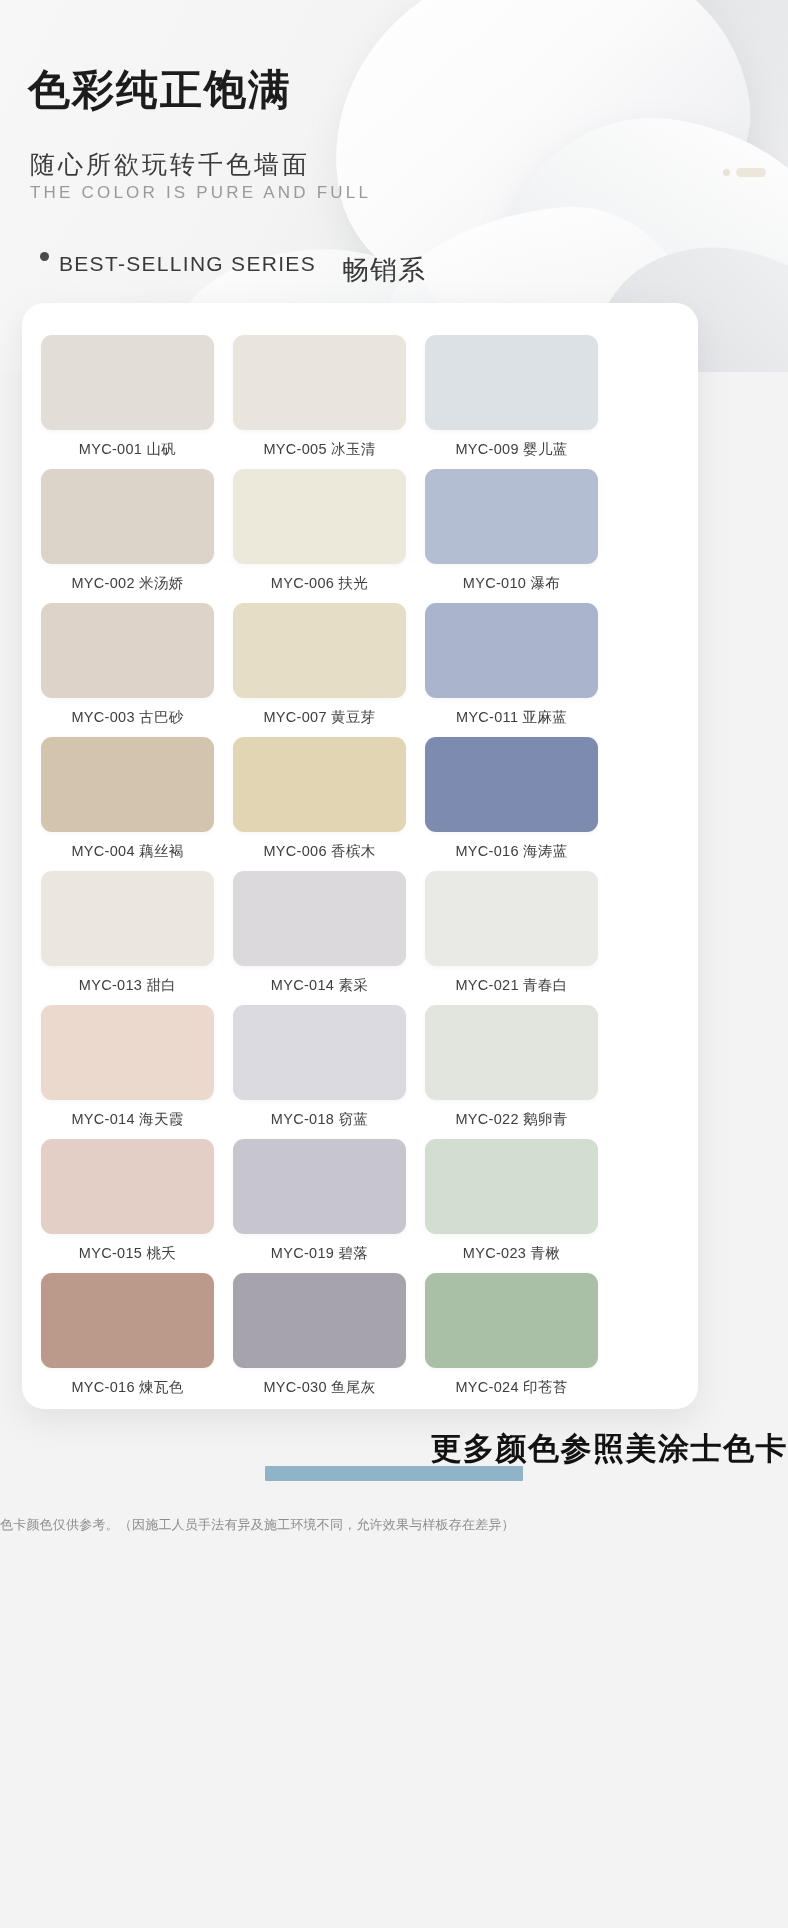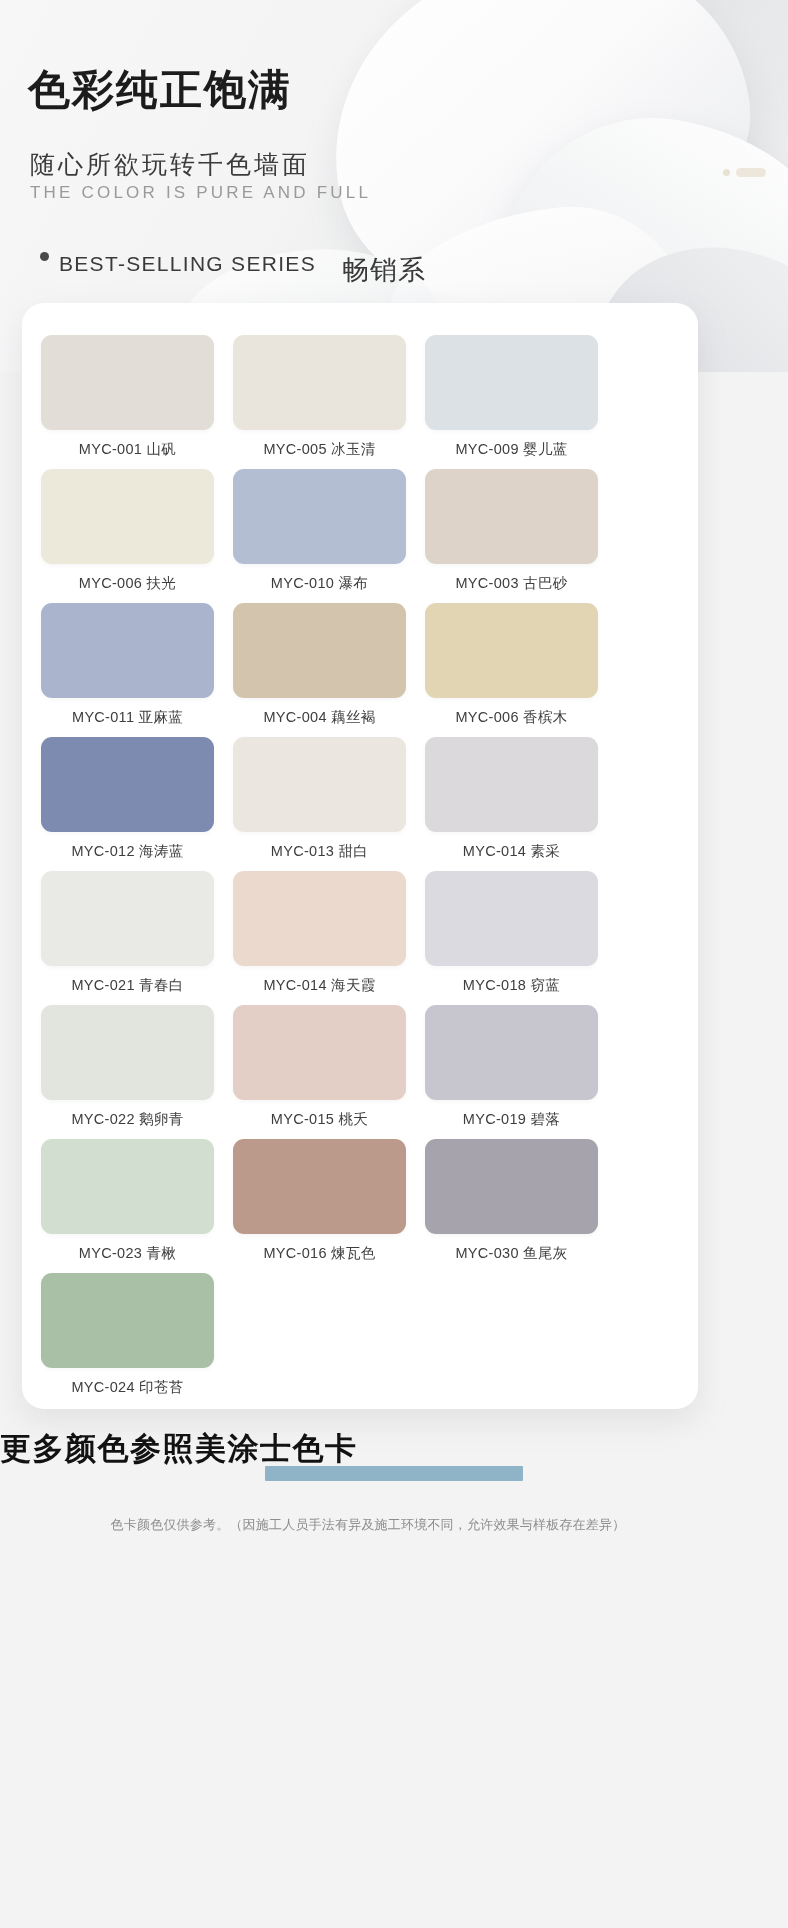--- a/index.html
+++ b/index.html
@@ -85,32 +85,32 @@
     width:173px;height:95px;border-radius:11px;
     box-shadow:0 2px 5px rgba(0,0,0,.035);
   }
   .cell-label{
     width:173px;height:39px;line-height:39px;text-align:center;
     font-size:14.5px;color:#3e3e3e;letter-spacing:.3px;white-space:nowrap;
   }
 
   
   .foot{position:absolute;left:0;top:1420px;width:788px;}
-  .foot-title-wrap{position:relative;width:788px;text-align:left;height:66px;}
+  .foot-title-wrap{position:relative;width:788px;text-align:right;height:66px;}
   .foot-hl{
     position:absolute;left:50%;top:46px;transform:translateX(-50%);
     width:258px;height:15px;background:#8fb4c8;border-radius:1px;
   }
   .foot-title{
     position:relative;z-index:2;
     font-size:31px;font-weight:bold;color:#121212;letter-spacing:1.5px;
     line-height:58px;white-space:nowrap;
   }
   .foot-note{
-    width:736px;text-align:center;margin-top:30px;
+    width:736px;margin-top:30px;
     font-size:13px;color:#8d8d8d;letter-spacing:.2px;white-space:nowrap;
   }
 </style>
 </head>
 <body>
 
 <div class="page">
 
   <div class="hero">
     <div class="silk s1"></div>
@@ -143,46 +143,54 @@
         </div>
         <div class="cell">
           <div class="swatch" style="background: rgb(234, 229, 220);"></div>
           <div class="cell-label">MYC-005 冰玉清</div>
         </div>
         <div class="cell">
           <div class="swatch" style="background: rgb(220, 225, 230);"></div>
           <div class="cell-label">MYC-009 婴儿蓝</div>
         </div>
         <div class="cell">
+          <div class="swatch" style="background: rgb(221, 212, 201);"></div>
+          <div class="cell-label">MYC-002 米汤娇</div>
+        </div>
+        <div class="cell">
           <div class="swatch" style="background: rgb(236, 232, 218);"></div>
           <div class="cell-label">MYC-006 扶光</div>
         </div>
         <div class="cell">
           <div class="swatch" style="background: rgb(180, 190, 211);"></div>
           <div class="cell-label">MYC-010 瀑布</div>
         </div>
         <div class="cell">
           <div class="swatch" style="background: rgb(222, 211, 201);"></div>
           <div class="cell-label">MYC-003 古巴砂</div>
         </div>
         <div class="cell">
+          <div class="swatch" style="background: rgb(230, 221, 198);"></div>
+          <div class="cell-label">MYC-007 黄豆芽</div>
+        </div>
+        <div class="cell">
           <div class="swatch" style="background: rgb(170, 181, 205);"></div>
           <div class="cell-label">MYC-011 亚麻蓝</div>
         </div>
         <div class="cell">
           <div class="swatch" style="background: rgb(211, 196, 174);"></div>
           <div class="cell-label">MYC-004 藕丝褐</div>
         </div>
         <div class="cell">
           <div class="swatch" style="background: rgb(226, 213, 179);"></div>
           <div class="cell-label">MYC-006 香槟木</div>
         </div>
         <div class="cell">
           <div class="swatch" style="background: rgb(125, 139, 176);"></div>
-          <div class="cell-label">MYC-012 海涛蓝</div>
+          <div class="cell-label">MYC-016 海涛蓝</div>
         </div>
         <div class="cell">
           <div class="swatch" style="background: rgb(236, 230, 224);"></div>
           <div class="cell-label">MYC-013 甜白</div>
         </div>
         <div class="cell">
           <div class="swatch" style="background: rgb(220, 217, 220);"></div>
           <div class="cell-label">MYC-014 素采</div>
         </div>
         <div class="cell">

